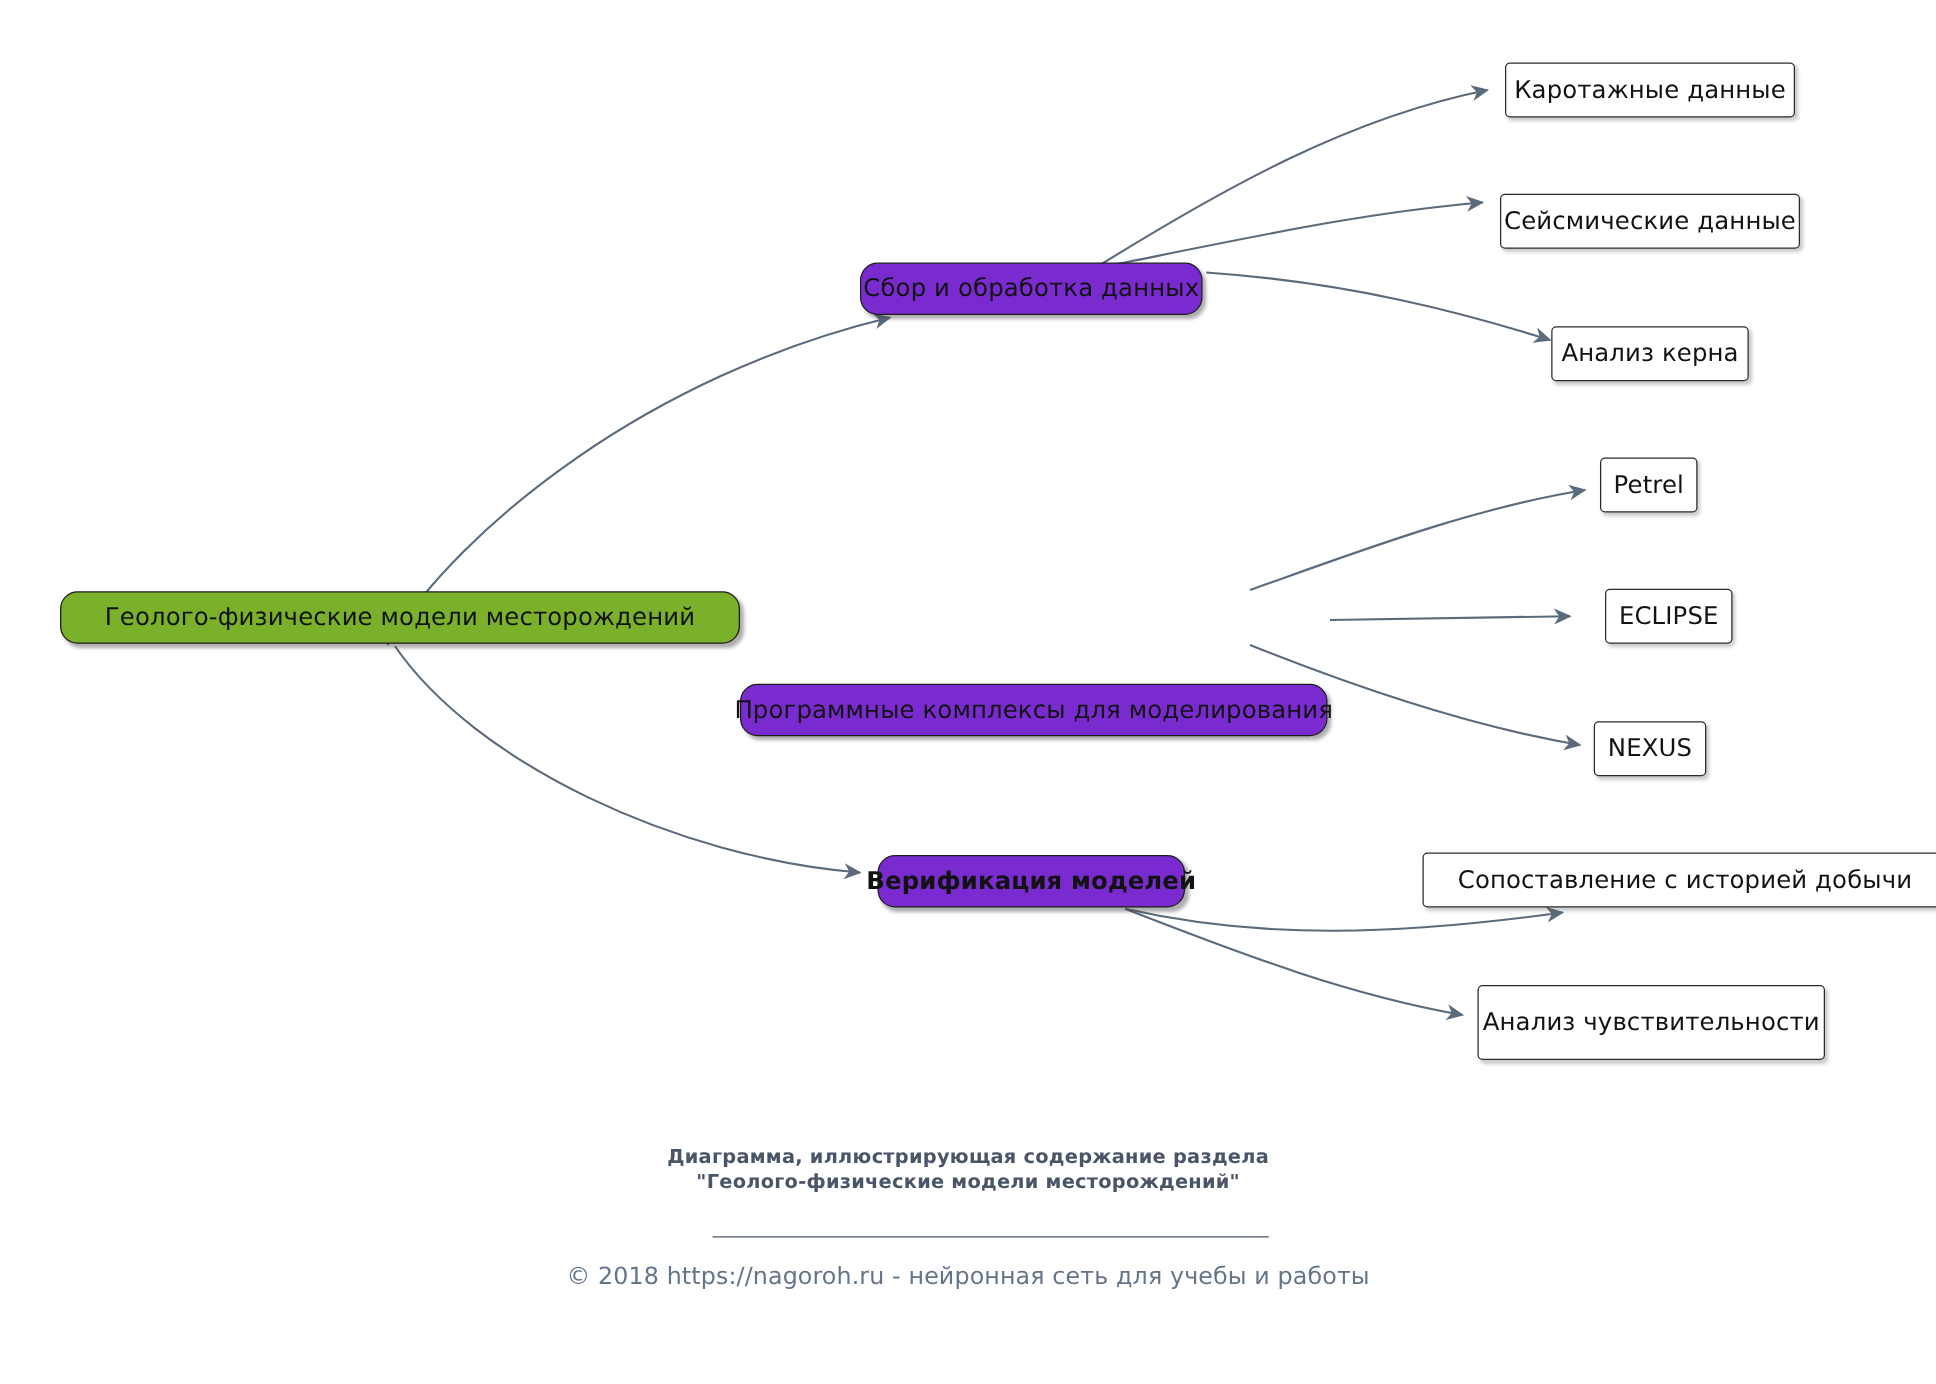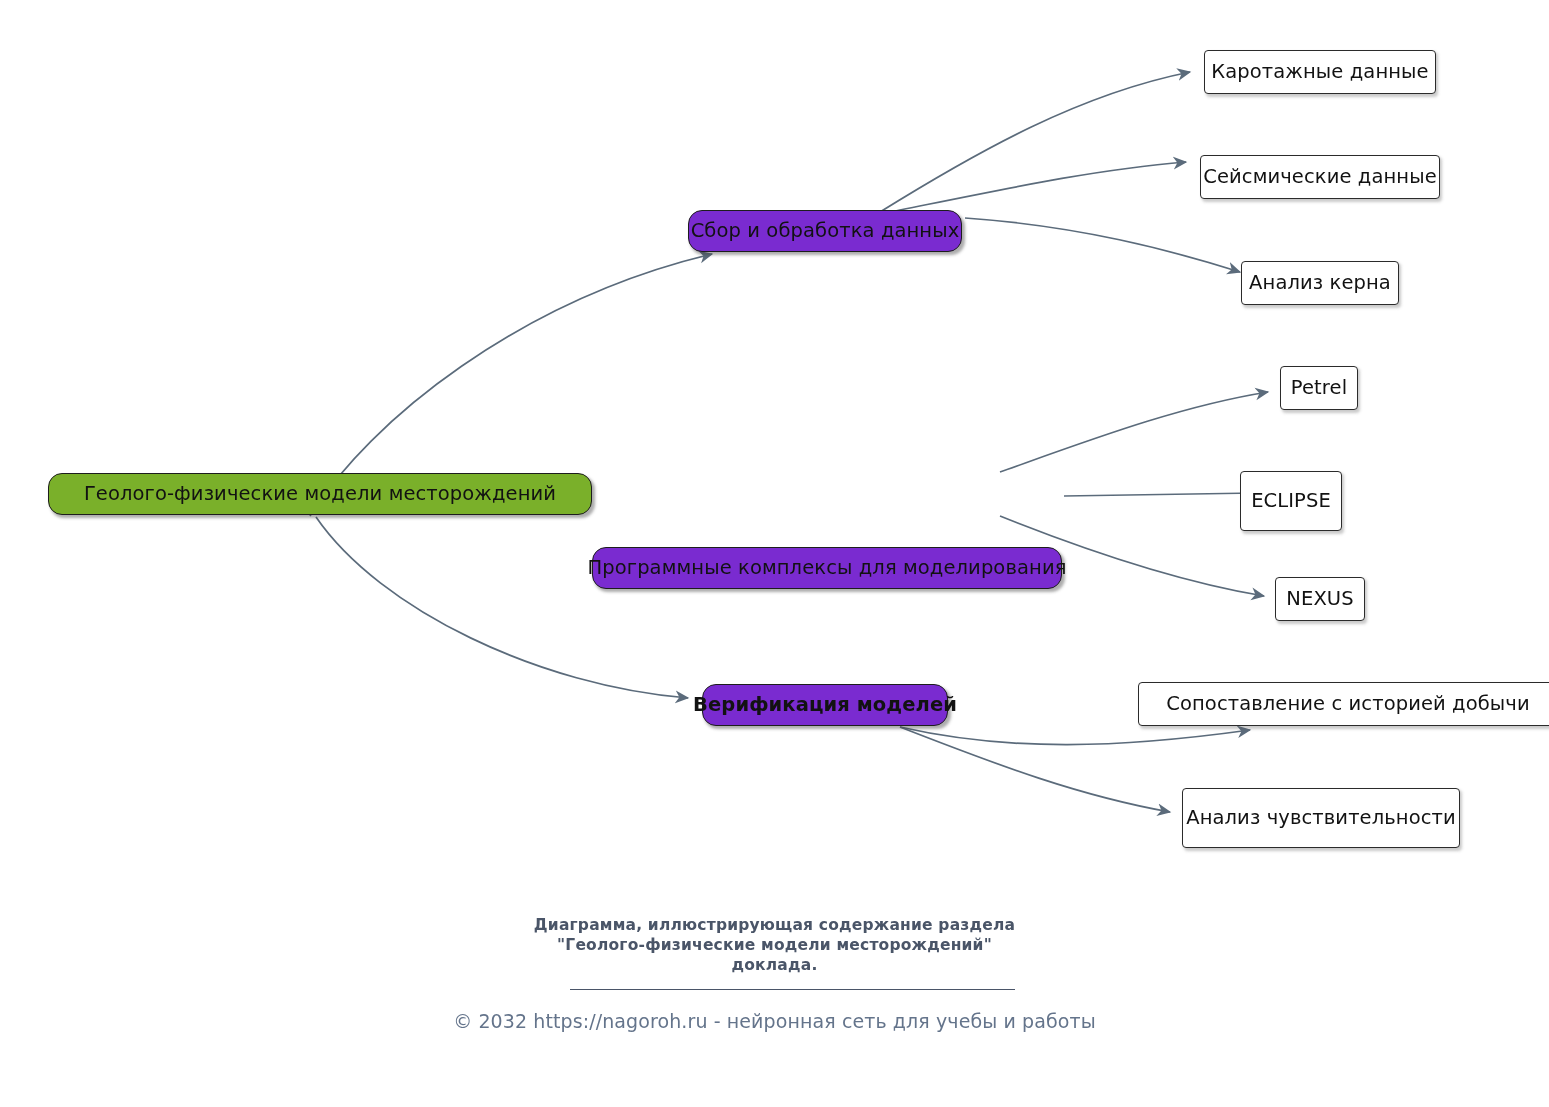--- a/index.html
+++ b/index.html
@@ -126,29 +126,28 @@
 
   <div id="nodes-layer">
       <div class="node root" style="left: 48px; top: 473px; width: 544px; height: 42px;">Геолого-физические модели месторождений</div>
       <div class="node branch" style="left: 688px; top: 210px; width: 274px; height: 42px;">Сбор и обработка данных</div>
       <div class="node branch" style="left: 592px; top: 499px; width: 470px; height: 42px; margin-top: 48px;">Программные комплексы для моделирования</div>
       <div class="node branch" style="left: 702px; top: 684px; width: 246px; height: 42px; font-weight: bold;">Верификация моделей</div>
       <div class="node leaf" style="left: 1204px; top: 50px; width: 232px; height: 44px;">Каротажные данные</div>
       <div class="node leaf" style="left: 1200px; top: 155px; width: 240px; height: 44px;">Сейсмические данные</div>
       <div class="node leaf" style="left: 1241px; top: 261px; width: 158px; height: 44px;">Анализ керна</div>
       <div class="node leaf" style="left: 1280px; top: 366px; width: 78px; height: 44px;">Petrel</div>
-      <div class="node leaf" style="left: 1240px; top: 471px; width: 102px; height: 60px;">ECLIPSE</div>
+      <div class="node leaf" style="left: 1284px; top: 471px; width: 102px; height: 44px;">ECLIPSE</div>
       <div class="node leaf" style="left: 1275px; top: 577px; width: 90px; height: 44px;">NEXUS</div>
       <div class="node leaf" style="left: 1138px; top: 682px; width: 420px; height: 44px;">Сопоставление с историей добычи</div>
       <div class="node leaf" style="left: 1182px; top: 788px; width: 278px; height: 60px;">Анализ чувствительности</div>
     </div>
 
   <div id="caption">
       <span class="cap-line">Диаграмма, иллюстрирующая содержание раздела</span>
       <span class="cap-line">"Геолого-физические модели месторождений"</span>
-      <span class="cap-line">доклада.</span>
     </div>
 
   <div id="divider"></div>
 
-  <div id="copyright">© 2032 https://nagoroh.ru - нейронная сеть для учебы и работы</div>
+  <div id="copyright">© 2018 https://nagoroh.ru - нейронная сеть для учебы и работы</div>
 
 </div>
 
 </body></html>

